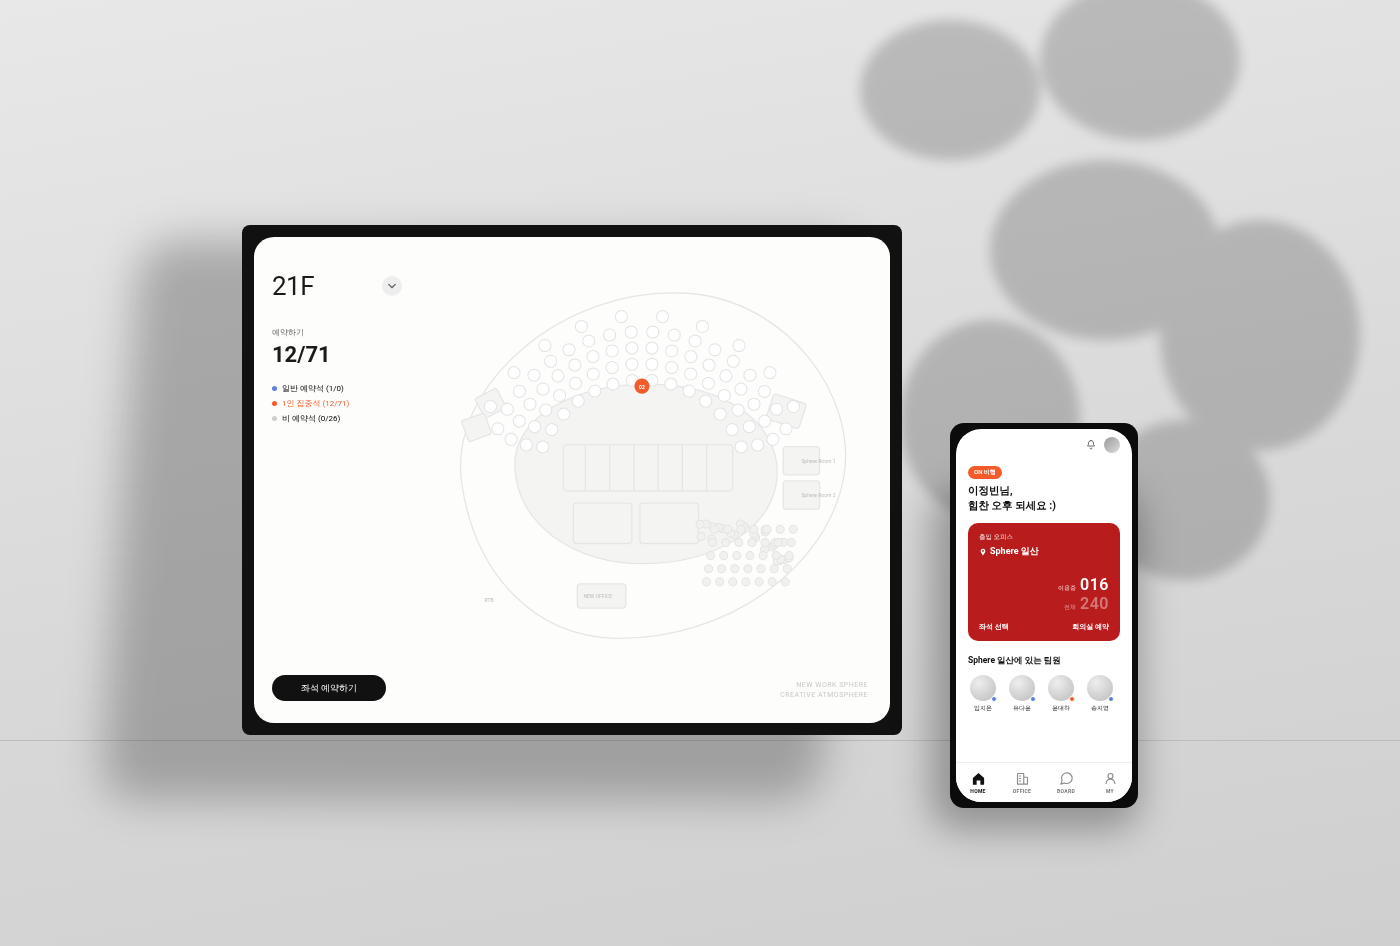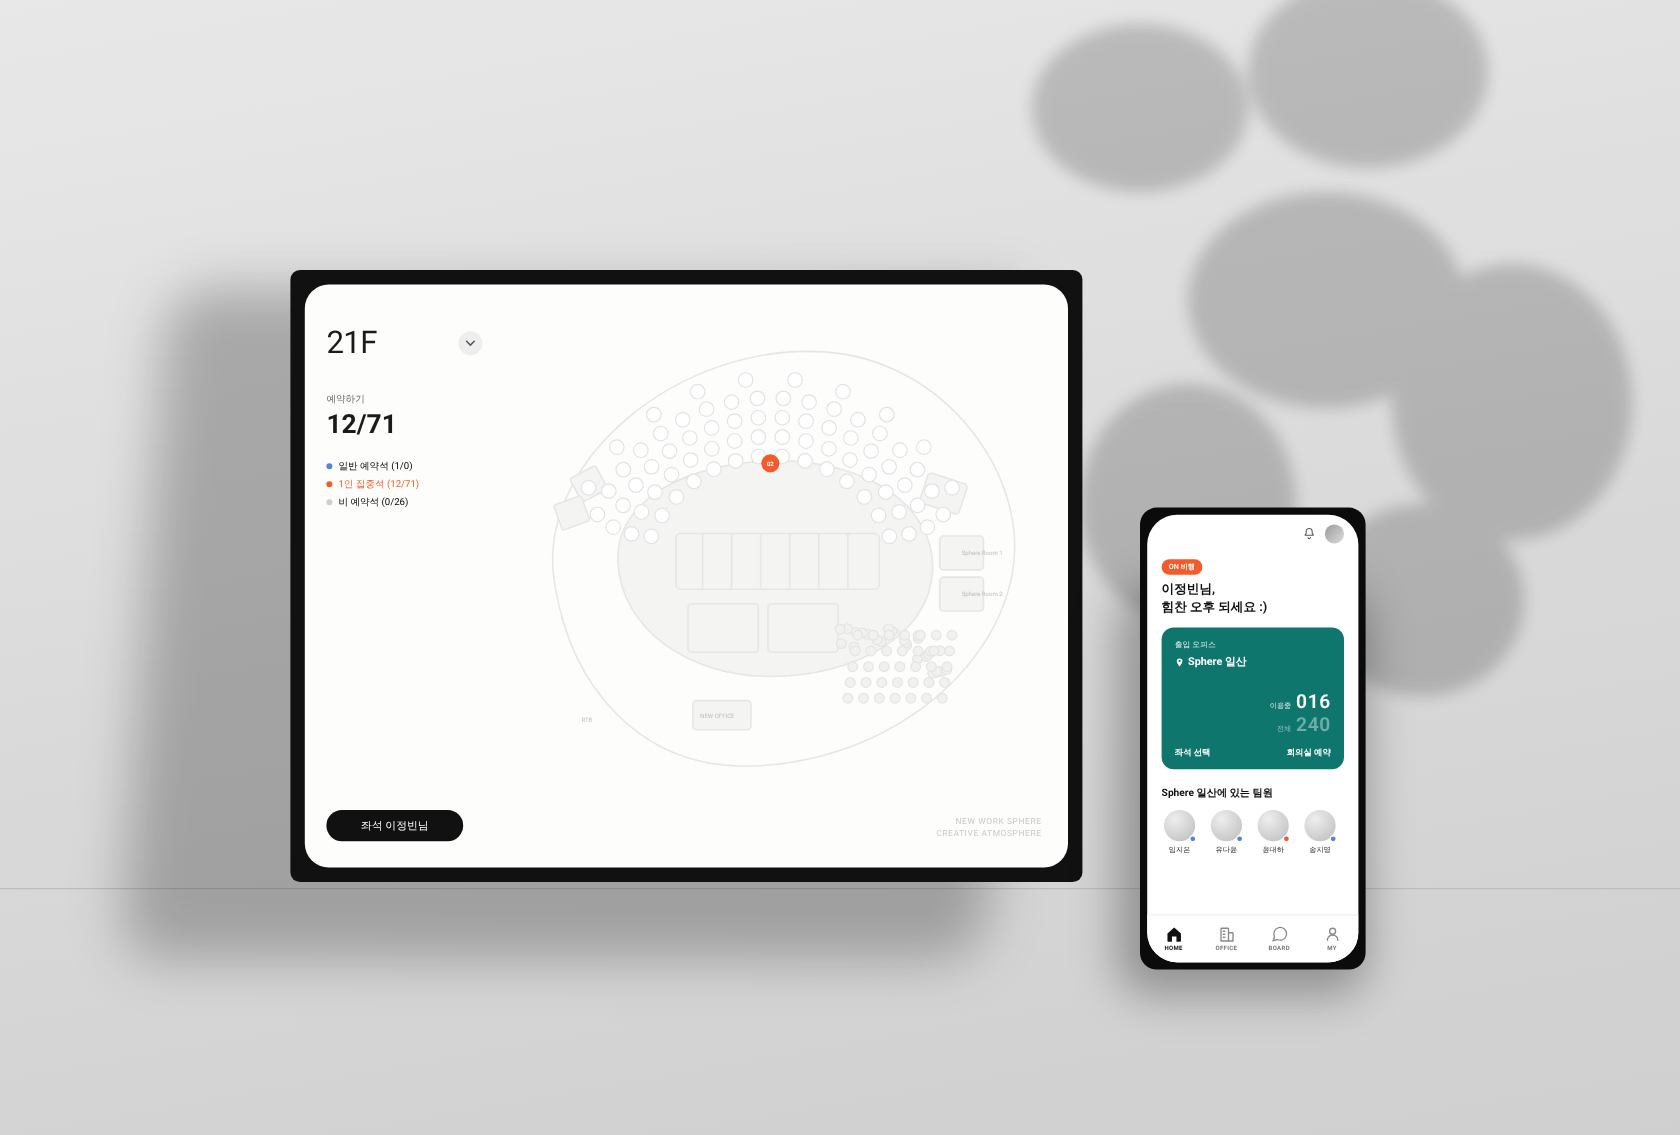--- a/index.html
+++ b/index.html
@@ -33,21 +33,21 @@
   
   .phone-shadow{position:absolute;left:930px;top:490px;width:210px;height:340px;background:rgba(0,0,0,.3);filter:blur(18px);border-radius:30px}
   .phone{position:absolute;left:950px;top:423px;width:188px;height:385px;background:#0b0b0b;border-radius:14px;padding:6px}
   .phone-screen{width:100%;height:100%;background:#fff;border-radius:25px;position:relative;overflow:hidden}
   .ph-top{position:absolute;left:12px;right:12px;top:8px;display:flex;justify-content:flex-end;align-items:center;gap:6px}
   .ph-bell{width:14px;height:14px;display:flex;align-items:center;justify-content:center;cursor:pointer}
   .ph-av{width:16px;height:16px;border-radius:50%;background:linear-gradient(135deg,#999,#ddd);cursor:pointer}
   .ph-main{position:absolute;left:12px;right:12px;top:30px}
   .badge{display:inline-block;background:#f45b2a;color:#fff;font-size:6px;font-weight:600;padding:2px 6px;border-radius:7px}
   .greet{font-size:10.5px;font-weight:700;line-height:1.4;color:#111;margin-top:5px}
-  .card{background:#0f766e;border-radius:10px;margin-top:10px;padding:10px 11px 9px;color:#fff;position:relative;height:118px}
+  .card{background:#b91c1c;border-radius:10px;margin-top:10px;padding:10px 11px 9px;color:#fff;position:relative;height:118px}
   .card-lbl{font-size:6.5px;opacity:.9}
   .card-loc{display:flex;align-items:center;gap:3px;font-size:9px;font-weight:700;margin-top:3px}
   .card-stats{position:absolute;right:11px;top:52px;text-align:right}
   .card-stats .row{display:flex;align-items:baseline;justify-content:flex-end;gap:4px}
   .card-stats .k{font-size:6px;opacity:.9}
   .card-stats .v{font-size:16px;font-weight:600;letter-spacing:.5px}
   .card-stats .v.dim{opacity:.4}
   .card-actions{position:absolute;left:11px;right:11px;bottom:9px;display:flex;justify-content:space-between;font-size:7px;font-weight:600}
   .card-actions span{cursor:pointer}
   .sec-title{font-size:8.5px;font-weight:700;color:#111;margin-top:14px}
@@ -100,21 +100,21 @@
             <span style="color:#f45b2a">1인 집중석 (12/71)</span>
           </div>
         <div class="t-legend-item">
             <span class="dot" style="background:#cfcfcf"></span>
             <span>비 예약석 (0/26)</span>
           </div>
       </div>
     </div>
 
     <div class="t-btn">
-        <span>좌석 이정빈님</span>
+        <span>좌석 예약하기</span>
       </div>
 
     <div class="t-credit">
       <div>NEW WORK SPHERE</div>
       <div>CREATIVE ATMOSPHERE</div>
     </div>
 
     <svg class="t-map" viewBox="0 0 440 400">
 
       <path class="plan-stroke" d="M38 220 C 20 120, 140 20, 260 28 C 360 34, 430 130, 416 210 C 400 300, 300 372, 190 370 C 110 368, 52 308, 38 220 Z"></path>

